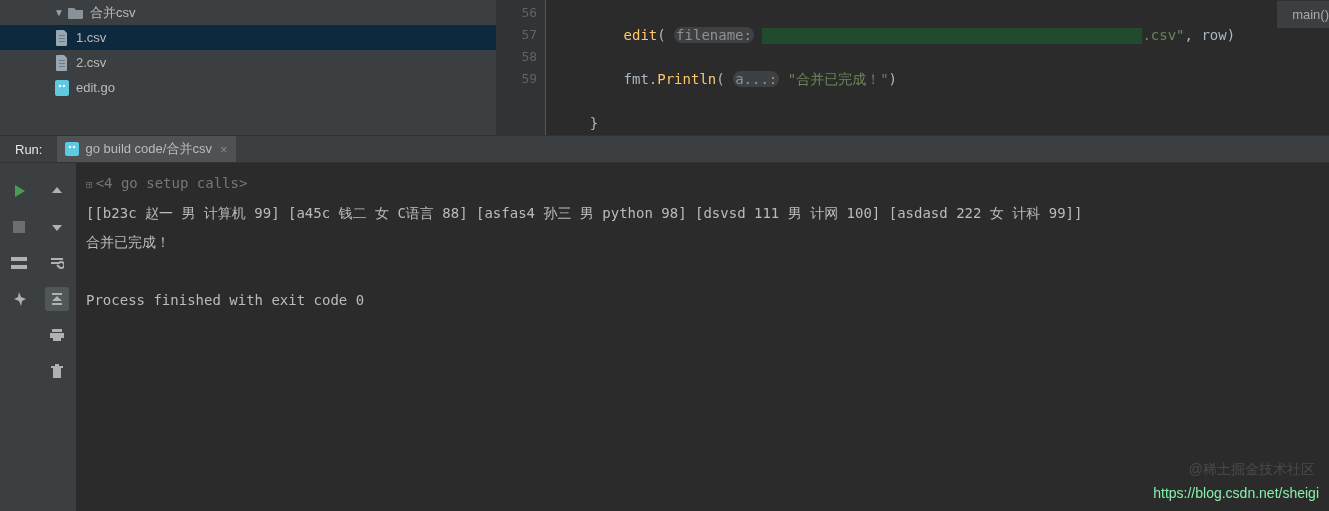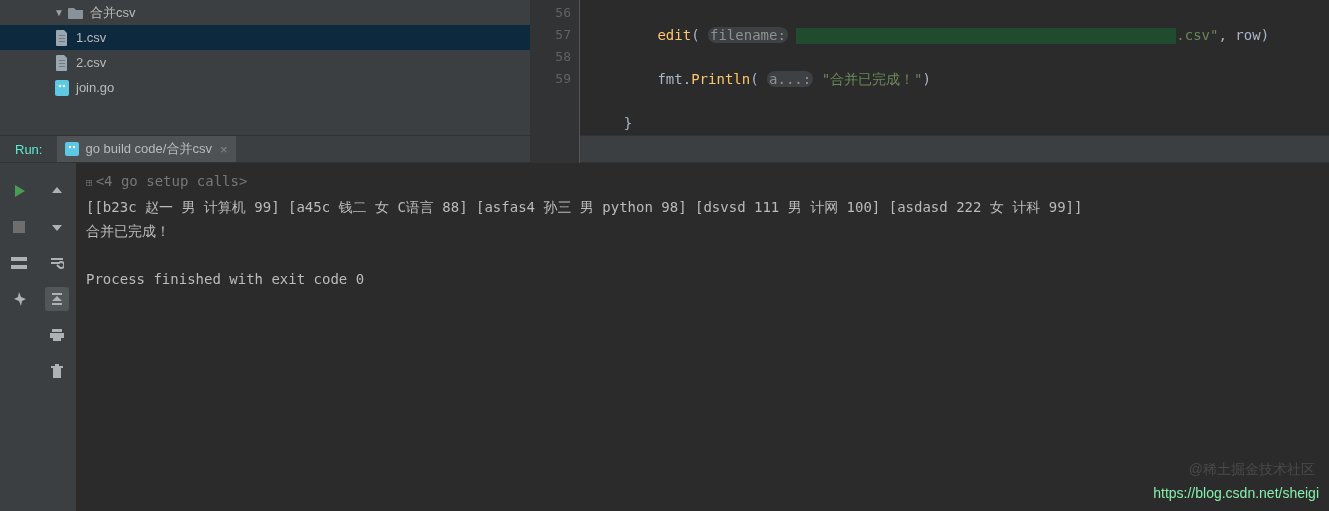--- a/index.html
+++ b/index.html
@@ -45,23 +45,24 @@
   margin-right: 6px;
   display: inline-flex;
   align-items: center;
   justify-content: center;
 }
 .tree-item .file-glyph { width: 16px; margin-right: 6px; display:inline-flex;align-items:center;justify-content:center;}
 .chev { color:#9aa0a6; font-size:10px; margin-right:4px;}
 .editor-area {
   flex: 1;
   display: flex;
-  flex-direction: column;
+  flex-direction: row;
   background: #2b2b2b;
   position: relative;
+  gap: 32px;
 }
 .code-lines {
   flex: 1;
   display: flex;
   font-family: "Consolas", monospace;
   font-size: 14px;
 }
 .gutter {
   width: 50px;
   background: #313335;
@@ -96,21 +97,21 @@
 .run-header {
   height: 28px;
   background: #3c3f41;
   display: flex;
   align-items: center;
   border-top: 1px solid #323232;
   border-bottom: 1px solid #323232;
   font-size: 13px;
 }
 .run-label {
-  color: #5eead4;
+  color: #e5e5e5;
   padding: 0 15px;
 }
 .run-tab {
   display: flex;
   align-items: center;
   background: #4e5254;
   padding: 0 8px;
   height: 100%;
   color: #bbbbbb;
   text-align: right;
@@ -142,21 +143,21 @@
   color: #afb1b3;
   cursor: pointer;
 }
 .tool-btn.active { background: #515658; border-radius:3px;}
 .console {
   flex: 1;
   background: #2b2b2b;
   font-family: "Consolas", monospace;
   font-size: 14px;
   padding: 6px 10px;
-  line-height: 24px;
+  line-height: 29px;
   color: #bbbbbb;
   position: relative;
 }
 .console .faded { color: #777; }
 .watermark {
   position: absolute;
   right: 10px;
   bottom: 10px;
   color: #86efac;
   font-size: 14px;
@@ -204,21 +205,21 @@
       <span>2.csv</span>
     </div>
     <div class="tree-item">
       <span class="file-glyph">
         <svg width="14" height="16" viewBox="0 0 14 16">
             <rect fill="#5dc9e2" width="14" height="16" rx="2"></rect>
             <circle fill="#fff" cx="5" cy="6" r="1.3"></circle>
             <circle fill="#fff" cx="9" cy="6" r="1.3"></circle>
           </svg>
       </span>
-      <span>join.go</span>
+      <span>edit.go</span>
     </div>
   </div>
 
   <div class="editor-area">
     <div class="code-lines">
       <div class="gutter">
         <div>56</div>
         <div>57</div>
         <div>58</div>
         <div>59</div>

